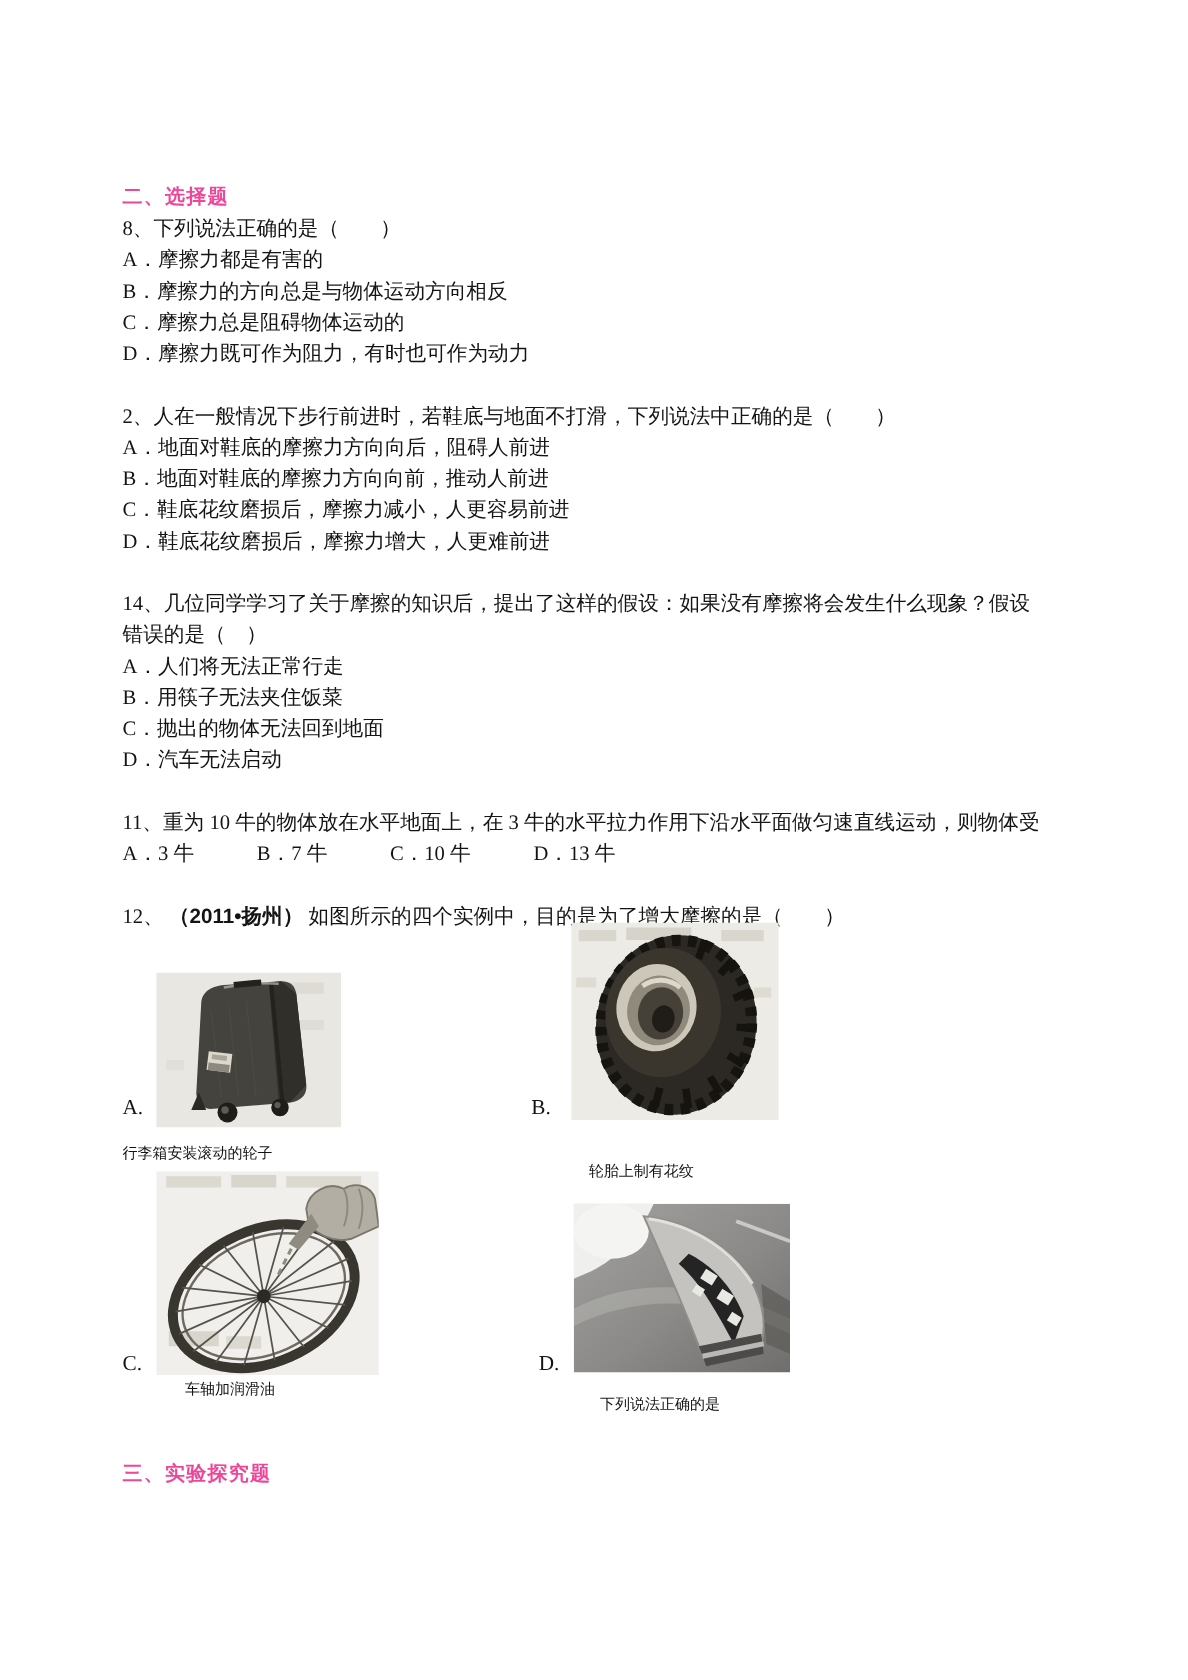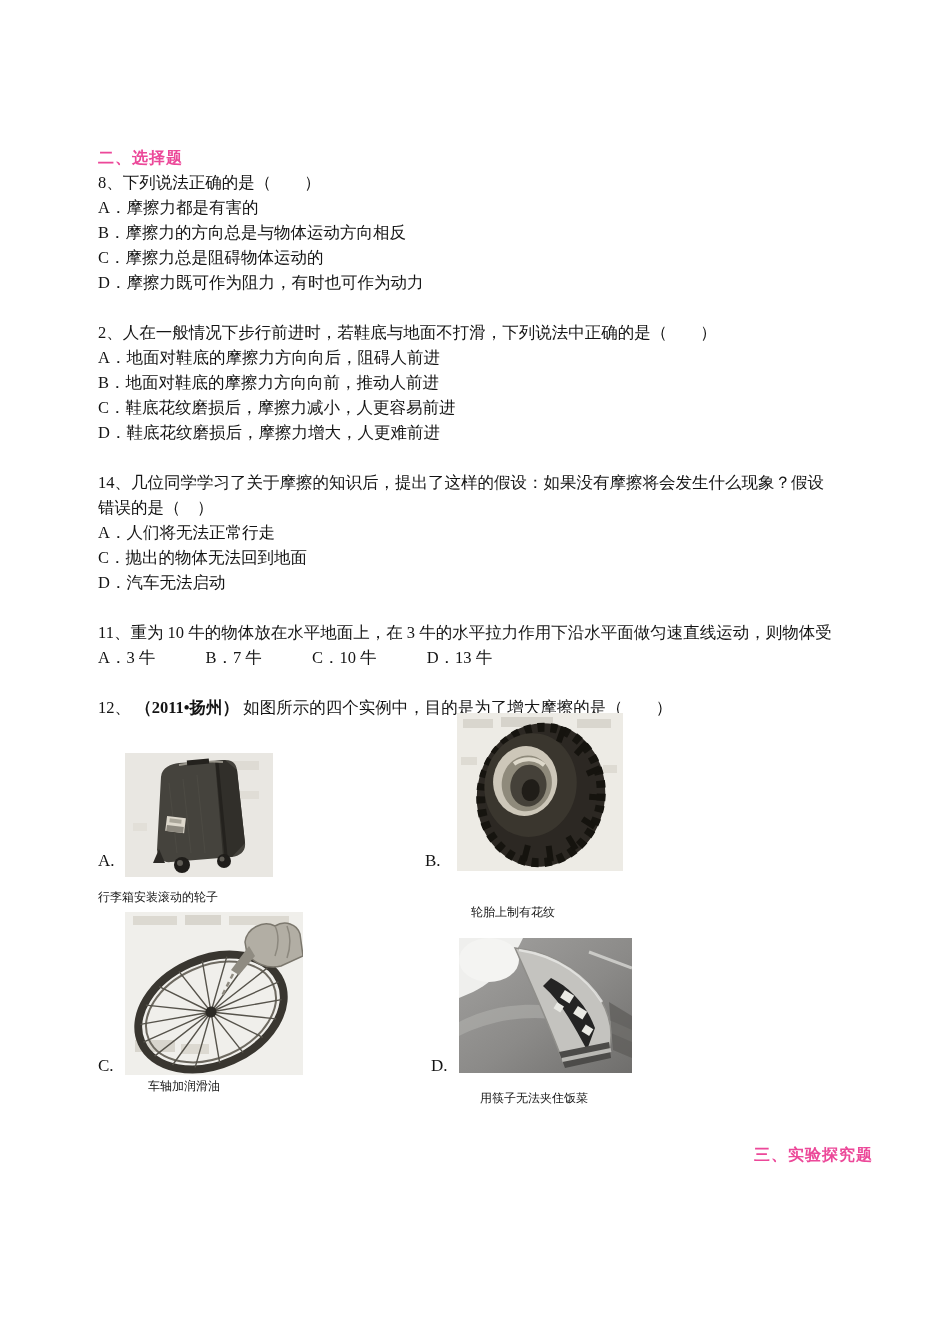--- a/index.html
+++ b/index.html
@@ -11,21 +11,21 @@
   }
   .content{position:absolute;left:98px;top:145px;width:775px;}
   .line{height:25px;line-height:25px;white-space:nowrap;}
   .blank{height:25px;}
   .heading{
     font-family:"Liberation Sans","DejaVu Sans",sans-serif;
     font-weight:bold;font-size:16px;letter-spacing:1px;
     color:#ec4899;
   }
   .bold-sans{
-    font-family:Liberation Serif, serif;
+    font-family:Liberation Sans, sans-serif;
     font-weight:bold;
   }
   .inline-options span{display:inline-block;margin-right:46px;}
   .inline-options span:last-child{margin-right:0;}
 
   
   .figures{position:relative;height:400px;margin-top:-7px;}
   .fig-img{position:absolute;line-height:0;}
   .fig-img svg{display:block;}
   .fig-a{left:27px;top:40px;}
@@ -35,21 +35,21 @@
   .fig-label{position:absolute;font-size:17px;line-height:22px;}
   .lab-a{left:0px;top:137px;}
   .lab-b{left:327px;top:137px;}
   .lab-c{left:0px;top:342px;}
   .lab-d{left:333px;top:342px;}
   .fig-caption{position:absolute;font-size:12px;line-height:23px;white-space:nowrap;}
   .cap-a{left:0px;top:173px;}
   .cap-b{left:373px;top:188px;}
   .cap-c{left:50px;top:362px;}
   .cap-d{left:382px;top:374px;}
-  .heading-bottom{margin-top:29px;height:25px;line-height:25px;text-align:right;}
+  .heading-bottom{margin-top:29px;height:25px;line-height:25px;}
 </style>
 </head>
 <body>
 
 <div class="content">
 
   <div class="line heading">二、选择题</div>
 
   <div class="line">8、下列说法正确的是（　　）</div>
   <div class="line">A．摩擦力都是有害的</div>
@@ -61,20 +61,21 @@
   <div class="line">2、人在一般情况下步行前进时，若鞋底与地面不打滑，下列说法中正确的是（　　）</div>
   <div class="line">A．地面对鞋底的摩擦力方向向后，阻碍人前进</div>
   <div class="line">B．地面对鞋底的摩擦力方向向前，推动人前进</div>
   <div class="line">C．鞋底花纹磨损后，摩擦力减小，人更容易前进</div>
   <div class="line">D．鞋底花纹磨损后，摩擦力增大，人更难前进</div>
   <div class="blank"></div>
 
   <div class="line">14、几位同学学习了关于摩擦的知识后，提出了这样的假设：如果没有摩擦将会发生什么现象？假设</div>
   <div class="line">错误的是（　）</div>
   <div class="line">A．人们将无法正常行走</div>
+  <div class="line">B．用筷子无法夹住饭菜</div>
   <div class="line">C．抛出的物体无法回到地面</div>
   <div class="line">D．汽车无法启动</div>
   <div class="blank"></div>
 
   <div class="line">11、重为 10 牛的物体放在水平地面上，在 3 牛的水平拉力作用下沿水平面做匀速直线运动，则物体受</div>
   <div class="line inline-options">
     <span>A．3 牛</span>
     <span>B．7 牛</span>
     <span>C．10 牛</span>
     <span>D．13 牛</span>
@@ -187,18 +188,18 @@
     </div>
 
     <div class="fig-label lab-a">A.</div>
     <div class="fig-label lab-b">B.</div>
     <div class="fig-label lab-c">C.</div>
     <div class="fig-label lab-d">D.</div>
 
     <div class="fig-caption cap-a">行李箱安装滚动的轮子</div>
     <div class="fig-caption cap-b">轮胎上制有花纹</div>
     <div class="fig-caption cap-c">车轴加润滑油</div>
-    <div class="fig-caption cap-d">用筷子无法夹住饭菜</div>
+    <div class="fig-caption cap-d">下列说法正确的是</div>
   </div>
 
   <div class="heading heading-bottom">三、实验探究题</div>
 
 </div>
 
 </body></html>

